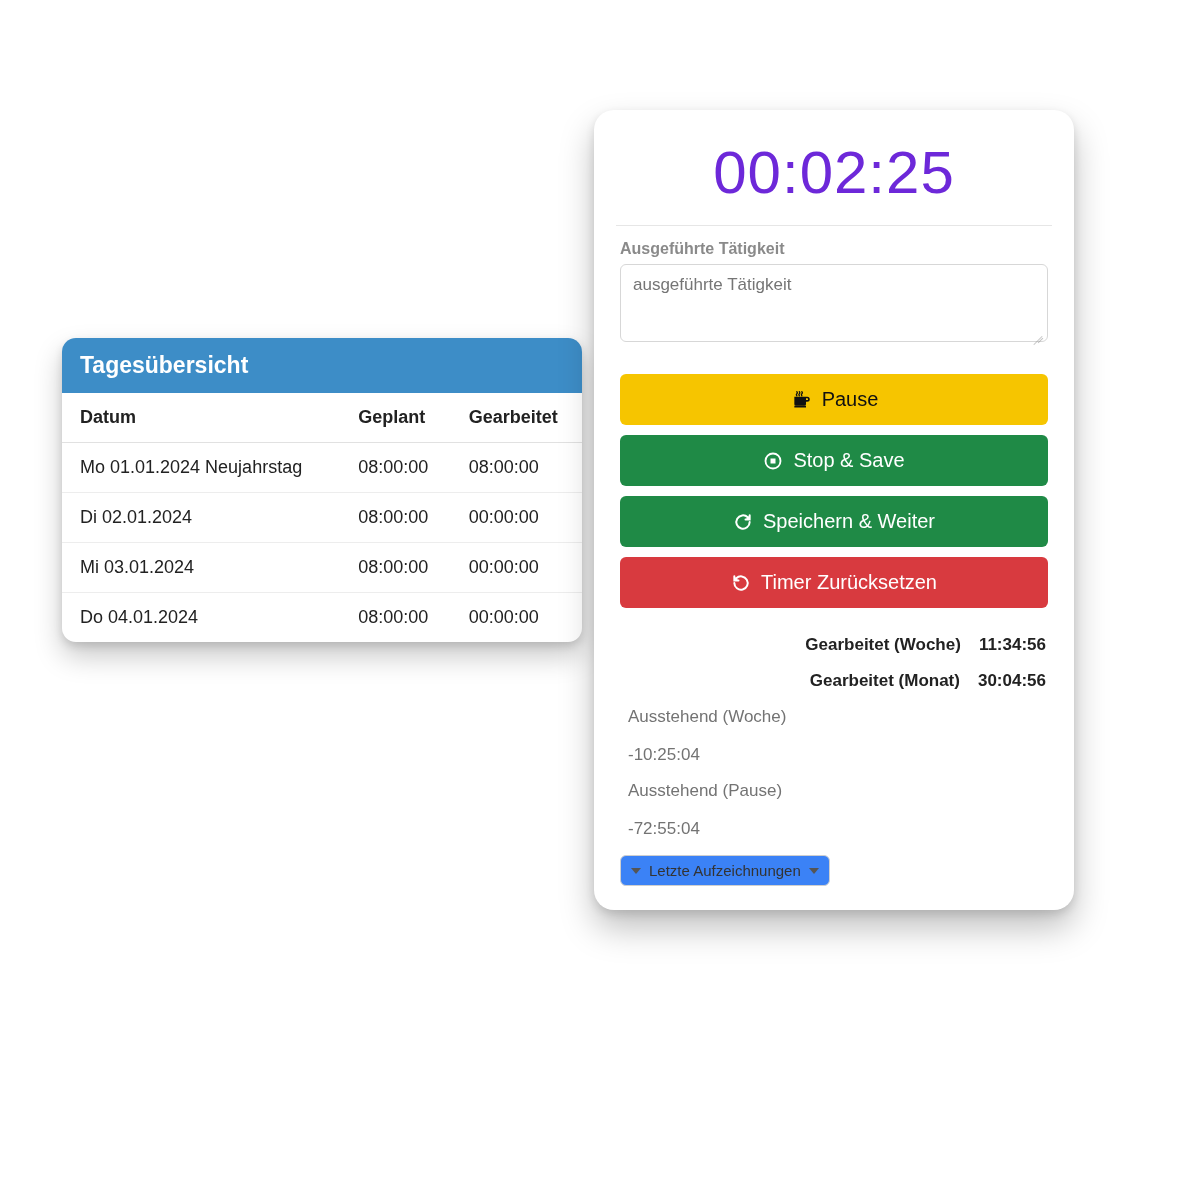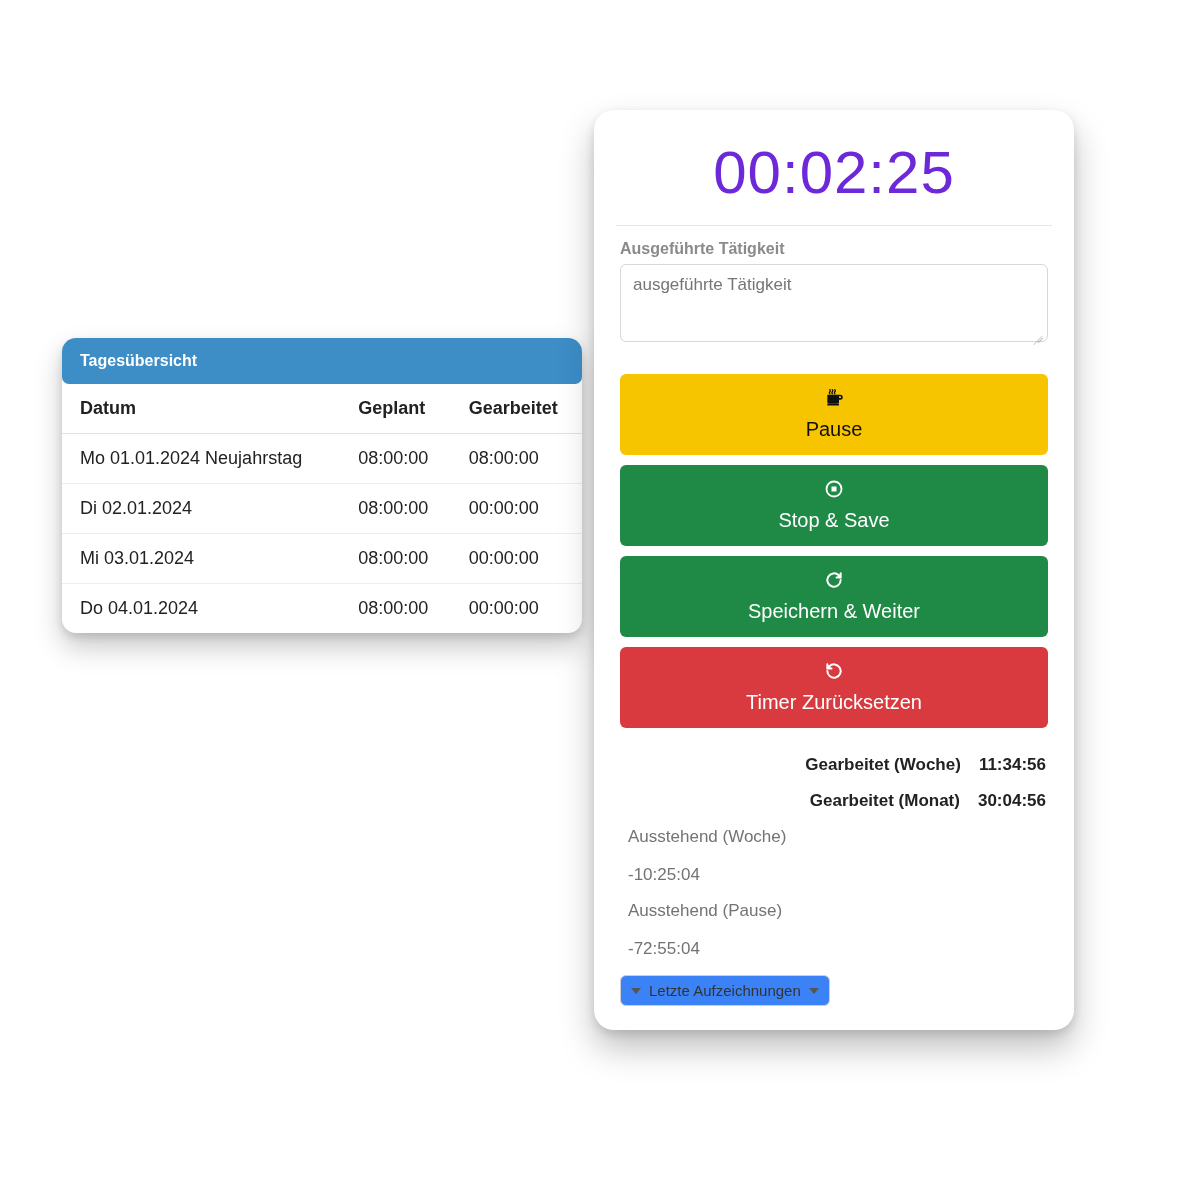--- a/index.html
+++ b/index.html
@@ -25,23 +25,22 @@
     width:520px;
     background:#fff;
     border-radius:14px;
     box-shadow:0 14px 28px rgba(0,0,0,0.22),0 4px 8px rgba(0,0,0,0.12);
     overflow:hidden;
   }
   .overview-header{
     background:#3d8dc7;
     color:#fff;
     font-weight:600;
-    font-size:16px;
+    font-size:23px;
     padding:14px 18px;
-    border-radius:7px;
   }
   table.overview{
     width:100%;
     border-collapse:collapse;
   }
   table.overview th{
     text-align:left;
     font-size:18px;
     font-weight:700;
     color:#222;
@@ -129,21 +128,20 @@
     gap:10px;
     width:100%;
     border:none;
     border-radius:6px;
     padding:14px 10px;
     font-size:20px;
     font-weight:500;
     color:#fff;
     cursor:pointer;
     margin-bottom:10px;
-    flex-direction:column;
   }
   .btn-yellow{background:#f6c500;color:#111;}
   .btn-green {background:#1f8a46;text-align:right;}
   .btn-red   {background:#d83a3f;}
 
   .icon{display:inline-flex;}
   .icon svg{display:block;}
 
   .summary{
     margin-top:18px;

